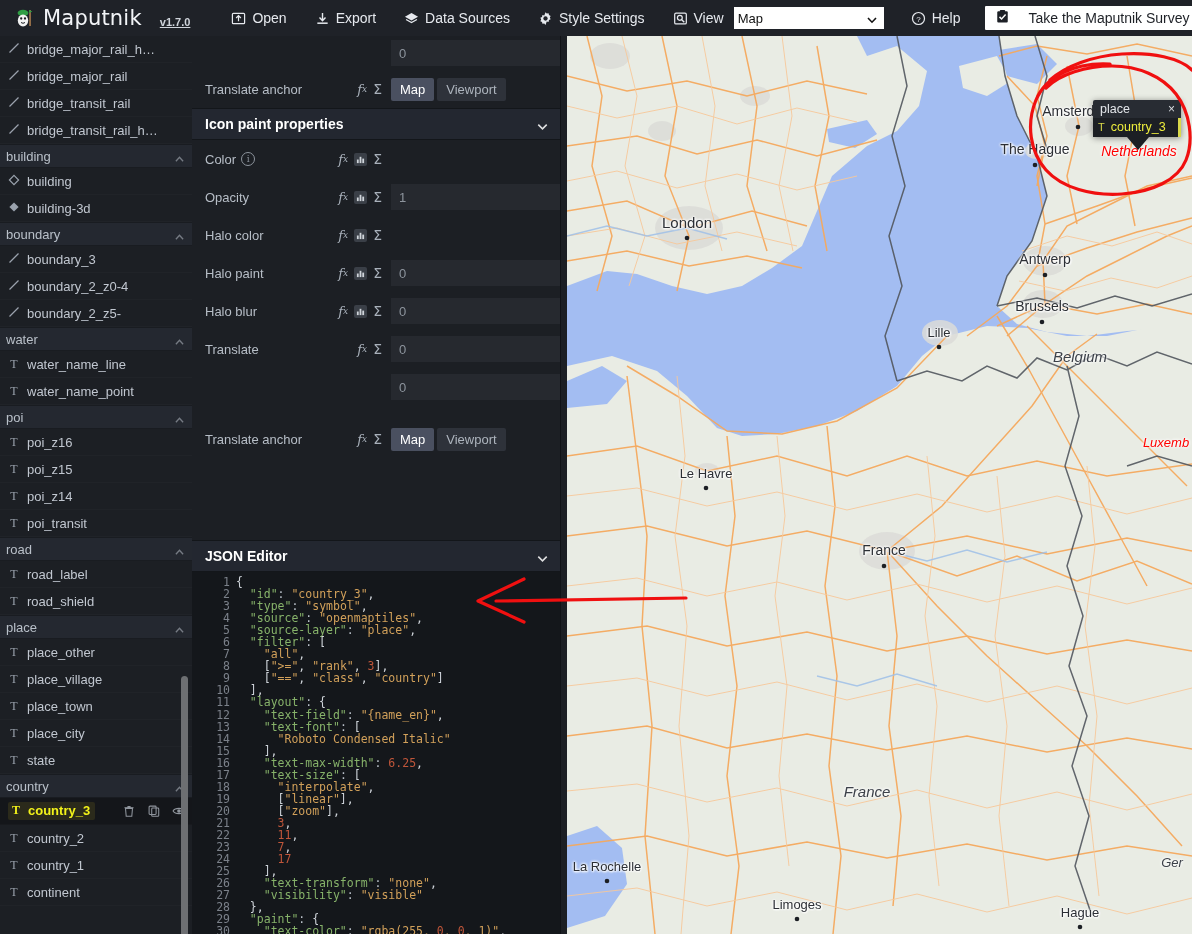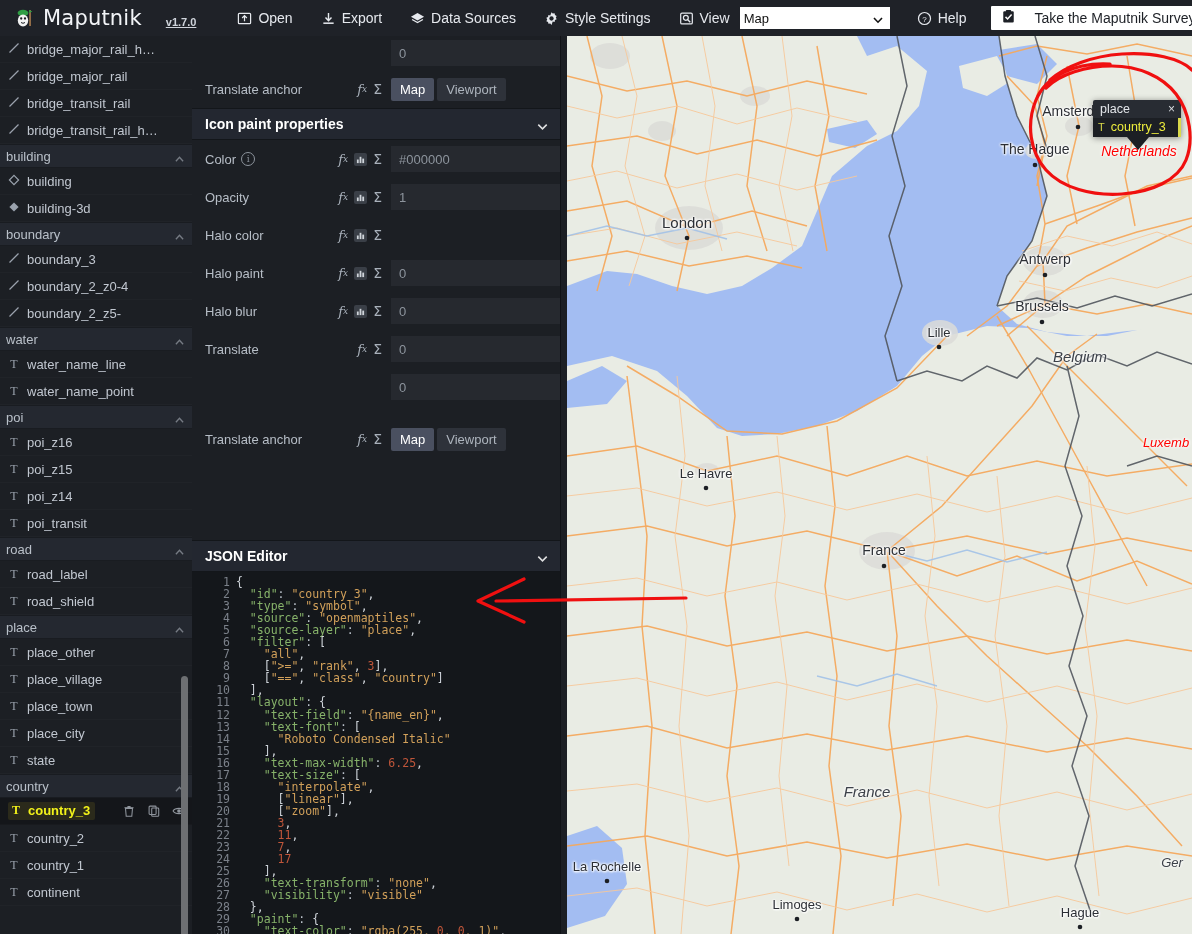--- a/index.html
+++ b/index.html
@@ -15,21 +15,21 @@
 
   
   #toolbar{
     position:absolute;left:0;top:0;width:1192px;height:36px;
     background:#1f2228;display:flex;align-items:center;
     box-sizing:border-box;padding:0 6px;
   }
   .brand{display:flex;align-items:center;gap:7px;padding:0 4px 0 8px;}
   .brand .logo{width:22px;height:22px;position:relative;flex:none;}
   .brand-name{font-size:21px;font-weight:normal;color:#f2f4f7;letter-spacing:.2px;font-family:"DejaVu Sans",sans-serif;}
-  .brand-ver{font-size:11px;font-weight:bold;color:#cfd4db;margin-left:17px;align-self:flex-end;padding-bottom:2px;text-decoration:underline;}
+  .brand-ver{font-size:11px;font-weight:bold;color:#cfd4db;margin-left:11px;align-self:flex-end;padding-bottom:2px;text-decoration:underline;}
 
   .tb-item{
     display:flex;align-items:center;gap:6px;
     color:#e6e9ee;font-size:14px;
     padding:5px 9px;margin-left:10px;white-space:nowrap;cursor:pointer;
   }
   .tb-item .ic{display:inline-block;width:15px;height:15px;flex:none;}
   #toolbar .spacer{flex:0 0 18px;}
   .view-select{
     margin-left:6px;
@@ -510,21 +510,20 @@
             <span class="fn-btn fn-fx">f<sub style="font-size:9px">x</sub></span>
             <span class="fn-btn fn-chart">
               <svg width="9" height="9" viewBox="0 0 10 10">
                 <rect x="1" y="5" width="2" height="4" fill="#cfd4da"></rect>
                 <rect x="4" y="2" width="2" height="7" fill="#cfd4da"></rect>
                 <rect x="7" y="4" width="2" height="5" fill="#cfd4da"></rect>
               </svg>
             </span>
             <span class="fn-btn fn-sigma">Σ</span>
           </div>
-          <input class="prop-input" readonly="" value="#000000" style="">
         </div>
         <div class="prop-row">
           <div class="prop-label">
             <span>Opacity</span>
           </div>
           <div class="fn-group">
             <span class="fn-btn fn-fx">f<sub style="font-size:9px">x</sub></span>
             <span class="fn-btn fn-chart">
               <svg width="9" height="9" viewBox="0 0 10 10">
                 <rect x="1" y="5" width="2" height="4" fill="#cfd4da"></rect>

